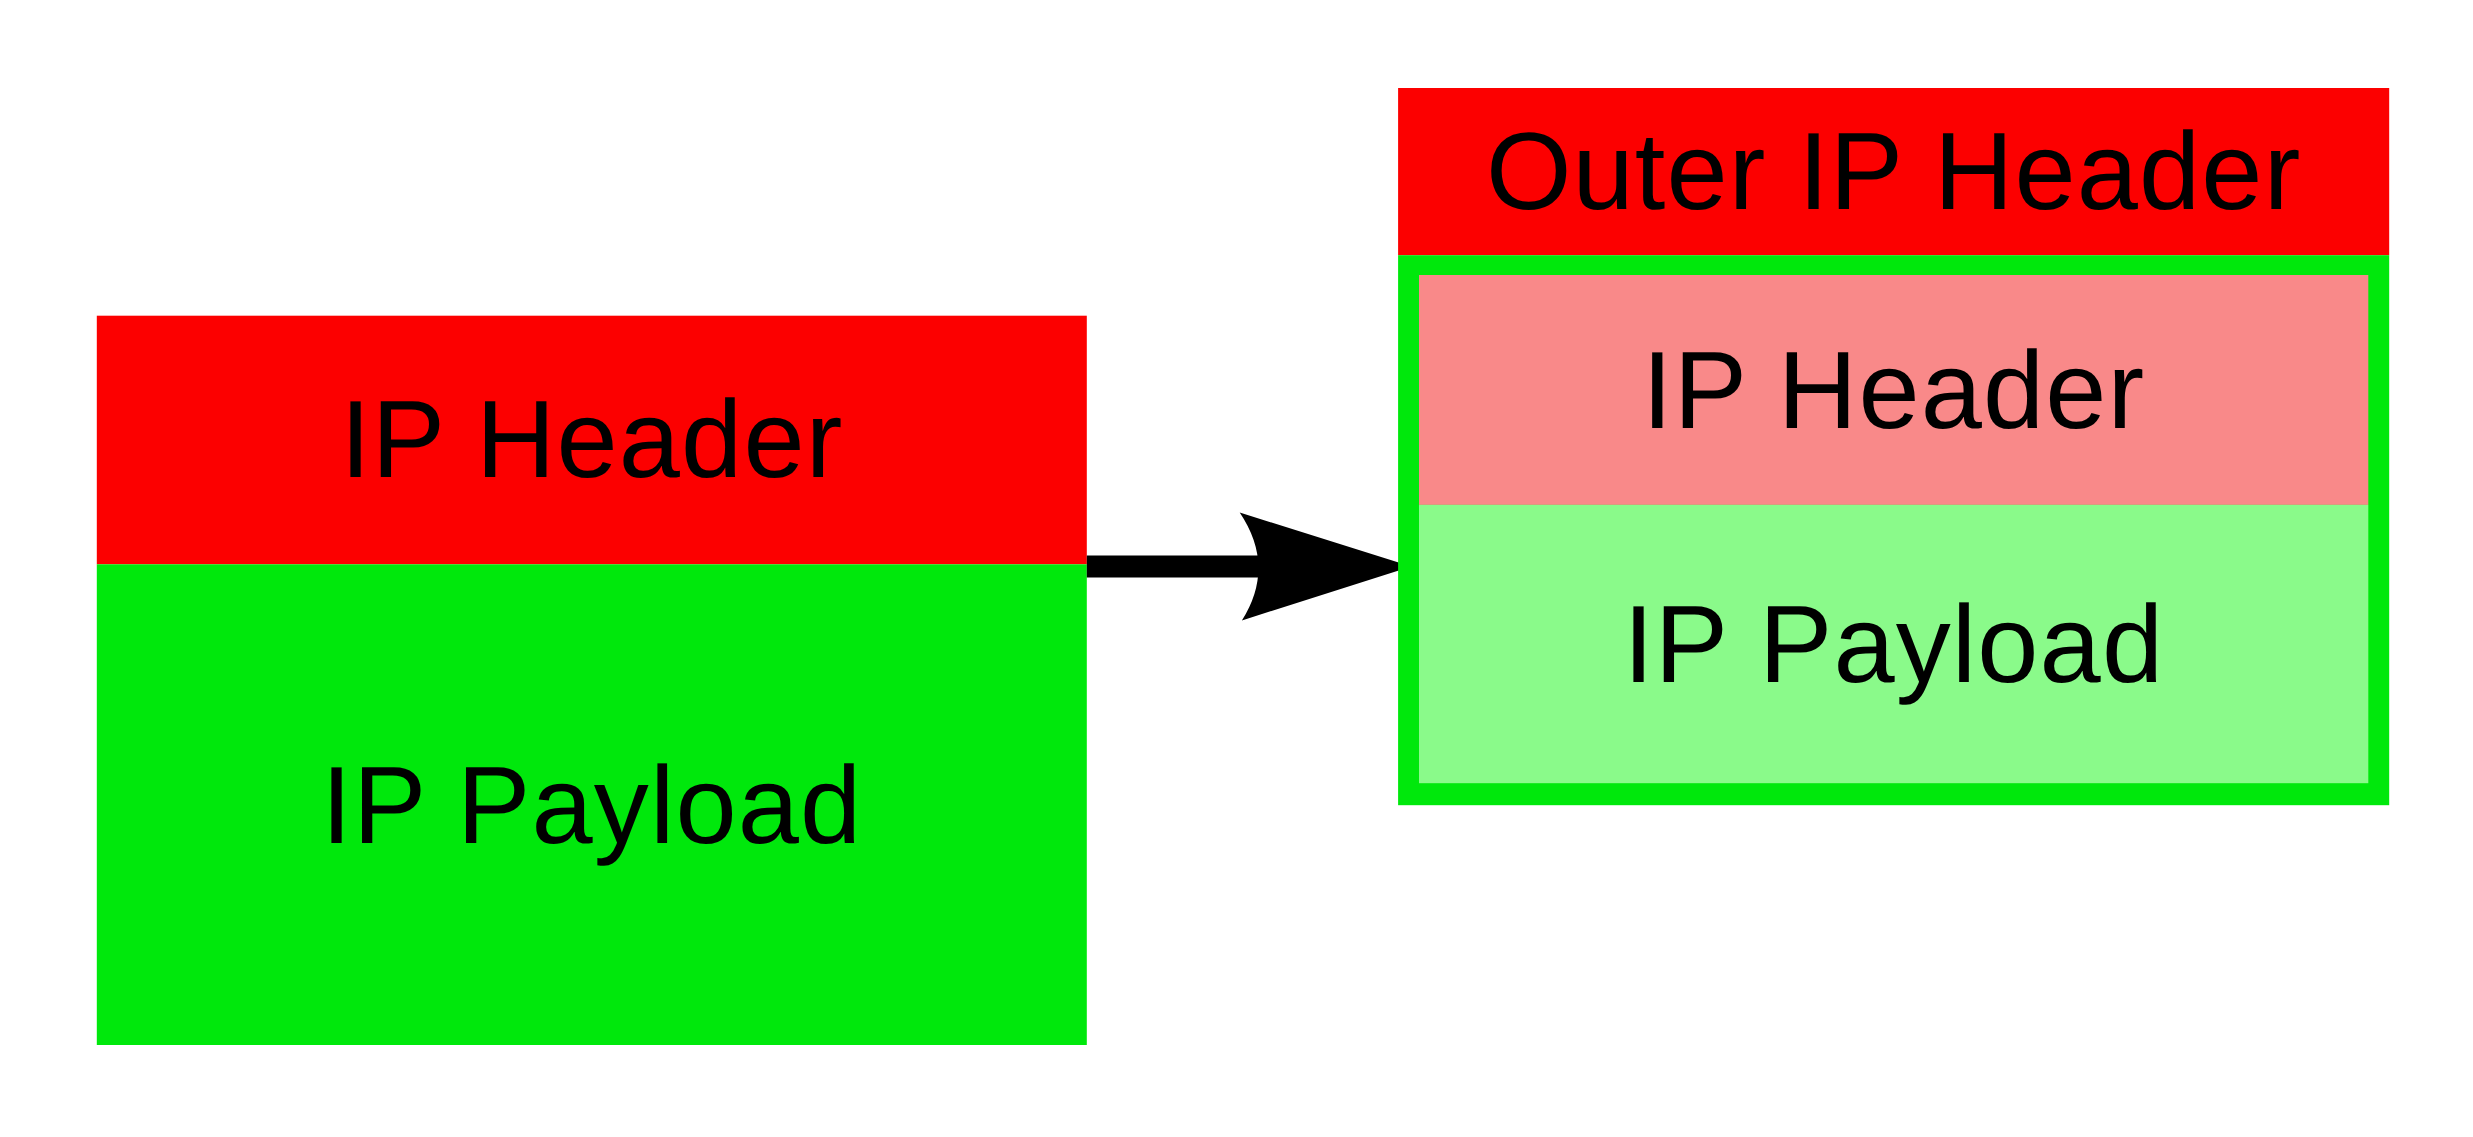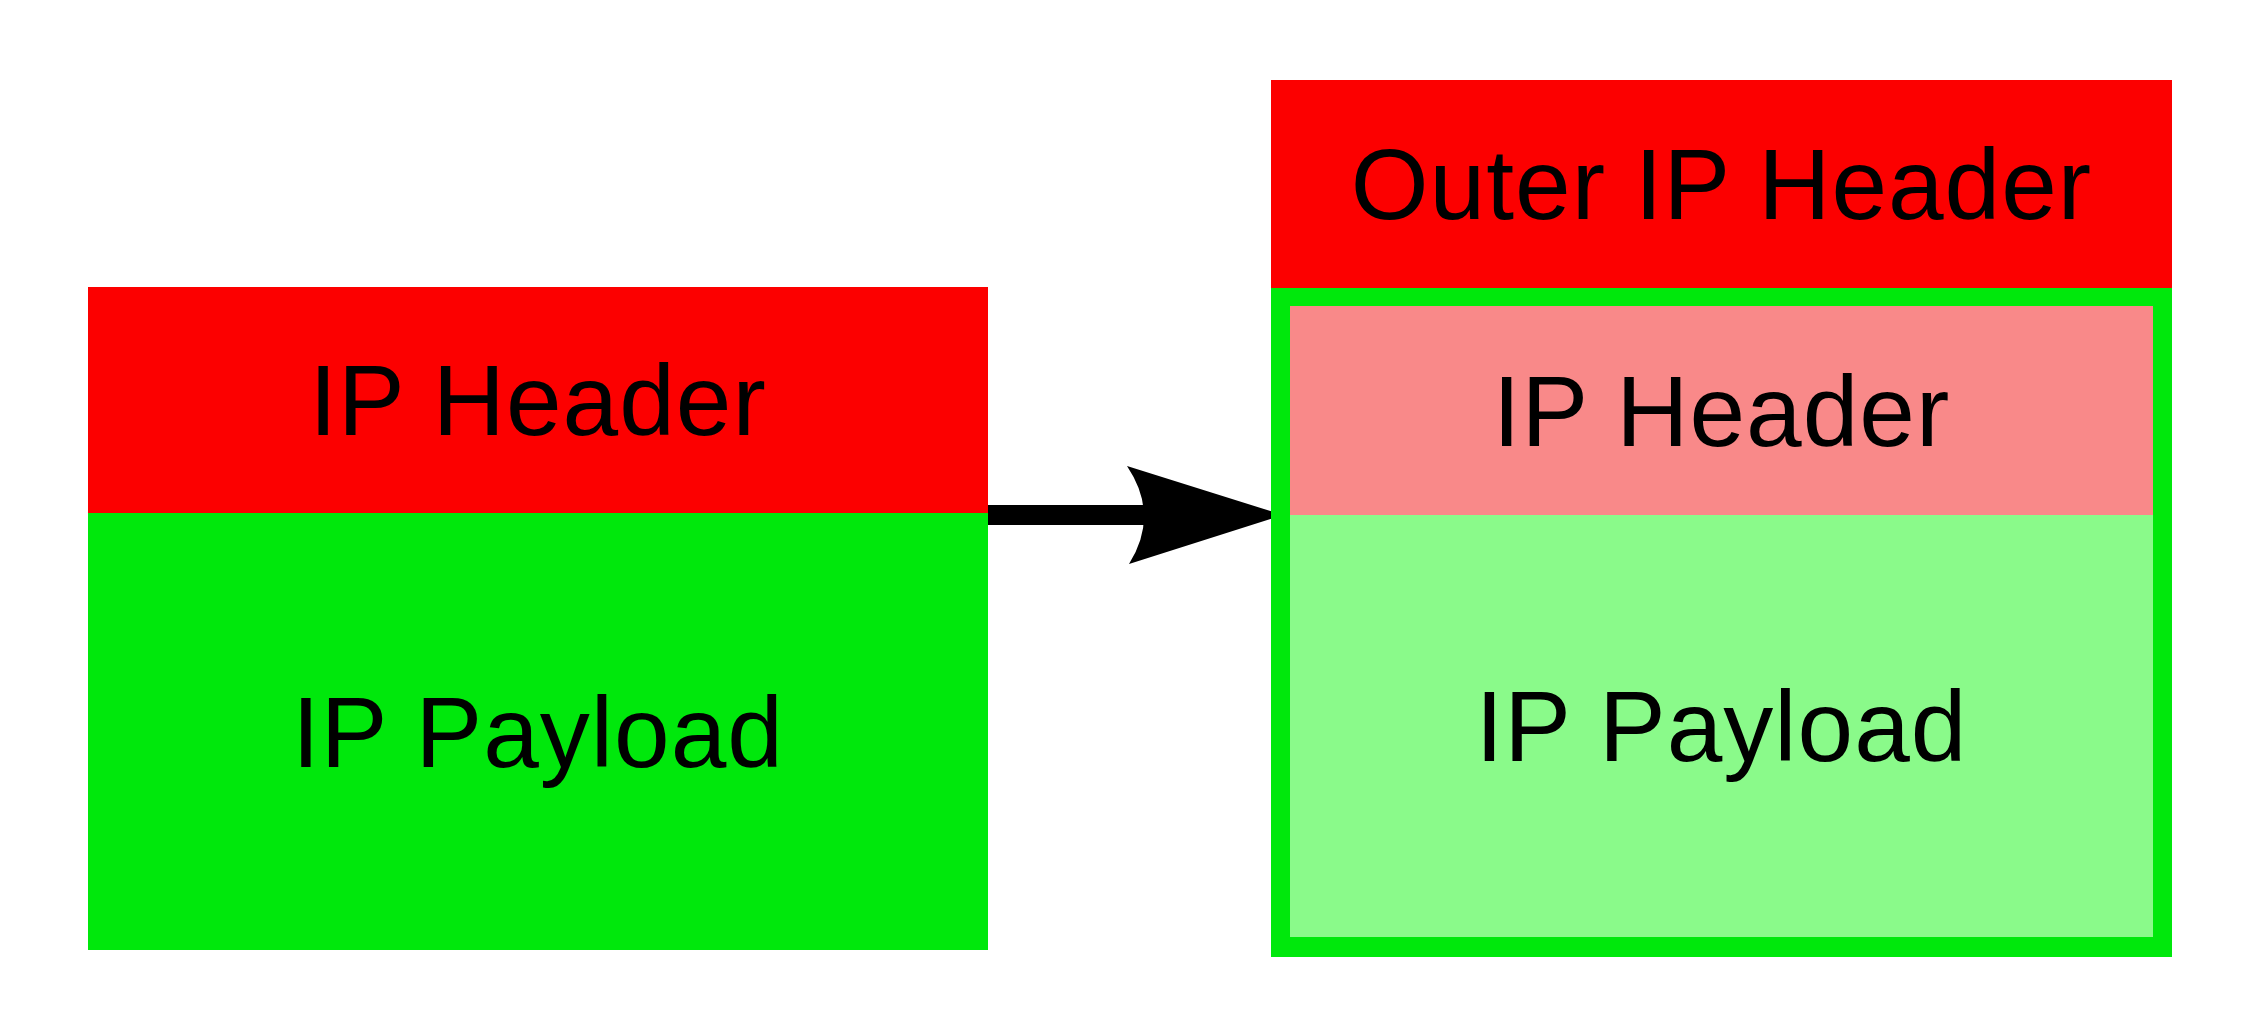--- a/index.html
+++ b/index.html
@@ -47,21 +47,22 @@
   #original-payload {
     height: 437px;
     background: var(--payload-green, #00e80c);
   }
 
   
   #encapsulated-packet {
     left: 1271px;
     top: 80px;
     width: 901px;
-    height: 884px;
+    height: 652px;
+    justify-content: space-between;
   }
   #outer-header {
     height: 208px;
     background: var(--header-red, #fc0000);
   }
   #encapsulation-wrapper {
     height: 669px;
     box-sizing: border-box;
     background: var(--payload-green, #00e80c);
     padding: 18px 19px 20px 19px;

